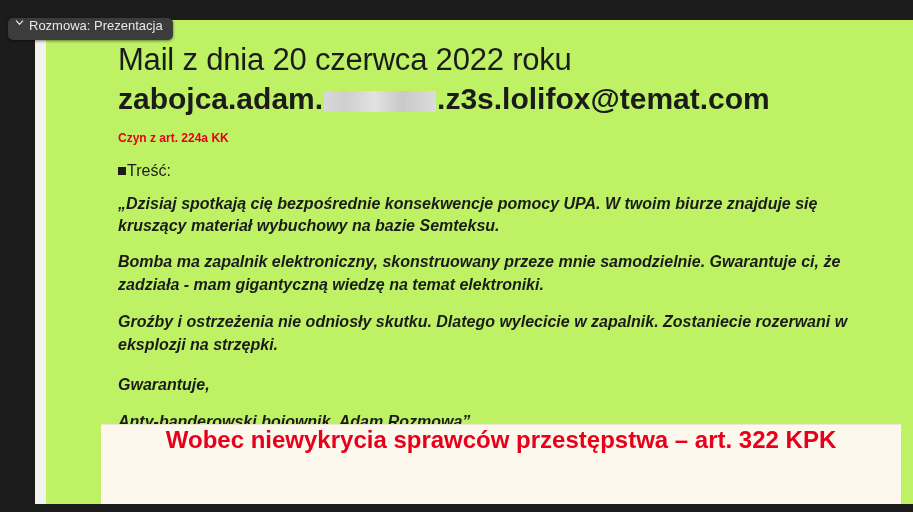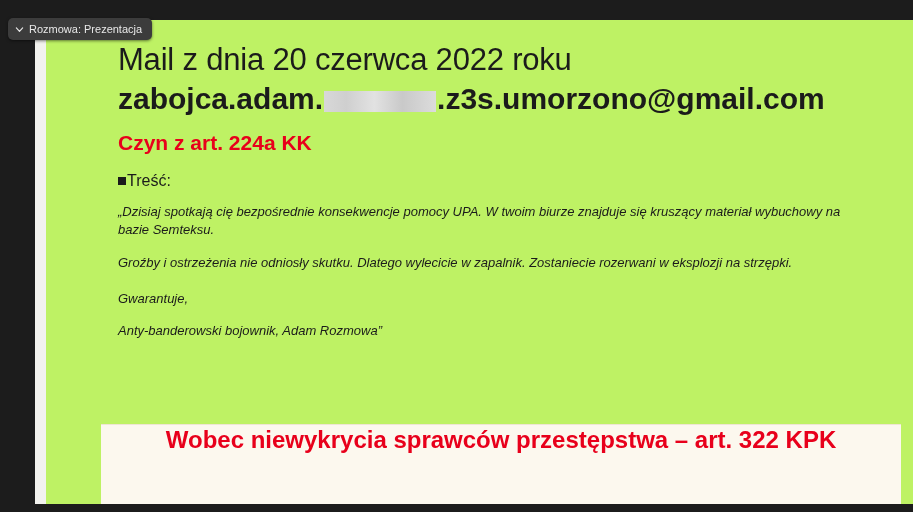--- a/index.html
+++ b/index.html
@@ -55,27 +55,27 @@
     overflow: hidden;
     margin-left: 11px;
   }
   
   .conv-pill {
     position: absolute;
     left: 8px;
     top: 18px;
     height: 22px;
     display: flex;
-    align-items: center;
+    align-items: flex-start;
     gap: 5px;
     padding: 0 10px 0 7px;
     border-radius: 5px;
     background: #3c3c3c;
     color: #e8e8e8;
-    font-size: 11px;
+    font-size: 13px;
     z-index: 20;
     box-shadow: 0 1px 3px rgba(0,0,0,.5);
     cursor: pointer;
   }
   .conv-pill .chev {
     width: 9px;
     height: 9px;
     display: block;
   }
   .content {
@@ -103,21 +103,21 @@
     display: inline-block;
     width: 112px;
     height: 21px;
     background: linear-gradient(90deg,#d8d8d8 0%,#cfcfcf 20%,#e2e2e2 45%,#c9c9c9 70%,#dcdcdc 100%);
     vertical-align: -3px;
     margin: 0 1px;
   }
   .subtitle-red {
     color: #e8001b;
     font-weight: bold;
-    font-size: 21px;
+    font-size: 12px;
     margin: 14px 0 0 32px;
   }
   .bullet-row {
     display: flex;
     align-items: center;
     gap: 1px;
     margin: 17px 0 0 32px;
   }
   .bullet-sq {
     width: 8px;
@@ -125,24 +125,25 @@
     background: #1b1b1b;
     display: block;
   }
   .bullet-label {
     font-size: 16px;
     color: #1b1b1b;
   }
   .body-block {
     margin: 13px 0 0 32px;
     color: #1b1b1b;
-    font-size: 13px;
+    font-size: 16px;
     font-style: italic;
     line-height: 1.42;
     max-width: 730px;
+    font-weight: bold;
   }
   .body-block.gap {
     margin-top: 15px;
   }
   .body-block.sig {
     margin-top: 17px;
   }
   .body-block.sig2 {
     margin-top: 14px;
   }
@@ -183,31 +184,32 @@
   <div class="bar-right"></div>
   <div class="bar-bottom"></div>
 
   <div class="slide">
 
     <div class="content">
 
       <div class="title">Mail z dnia 20 czerwca 2022 roku</div>
 
       <div class="title-line2">
-        <span>zabojca.adam.</span><span class="redaction"></span><span>.z3s.umorzono@gmail.com</span>
+        <span>zabojca.adam.</span><span class="redaction"></span><span>.z3s.lolifox@temat.com</span>
       </div>
 
       <div class="subtitle-red">Czyn z art. 224a KK</div>
 
       <div class="bullet-row">
         <span class="bullet-sq"></span>
         <span class="bullet-label">Treść:</span>
       </div>
 
       <div class="body-block">„Dzisiaj spotkają cię bezpośrednie konsekwencje pomocy UPA. W twoim biurze znajduje się kruszący materiał wybuchowy na bazie Semteksu.</div>
+      <div class="body-block">Bomba ma zapalnik elektroniczny, skonstruowany przeze mnie samodzielnie. Gwarantuje ci, że zadziała - mam gigantyczną wiedzę na temat elektroniki.</div>
       <div class="body-block gap">Groźby i ostrzeżenia nie odniosły skutku. Dlatego wylecicie w zapalnik. Zostaniecie rozerwani w eksplozji na strzępki.</div>
       <div class="body-block sig">Gwarantuje,</div>
       <div class="body-block sig2">Anty-banderowski bojownik, Adam Rozmowa”</div>
 
     </div>
 
     <div class="footer-box">
       <div class="footer-l1">Wobec niewykrycia sprawców przestępstwa – art. 322 KPK</div>
     </div>
 

